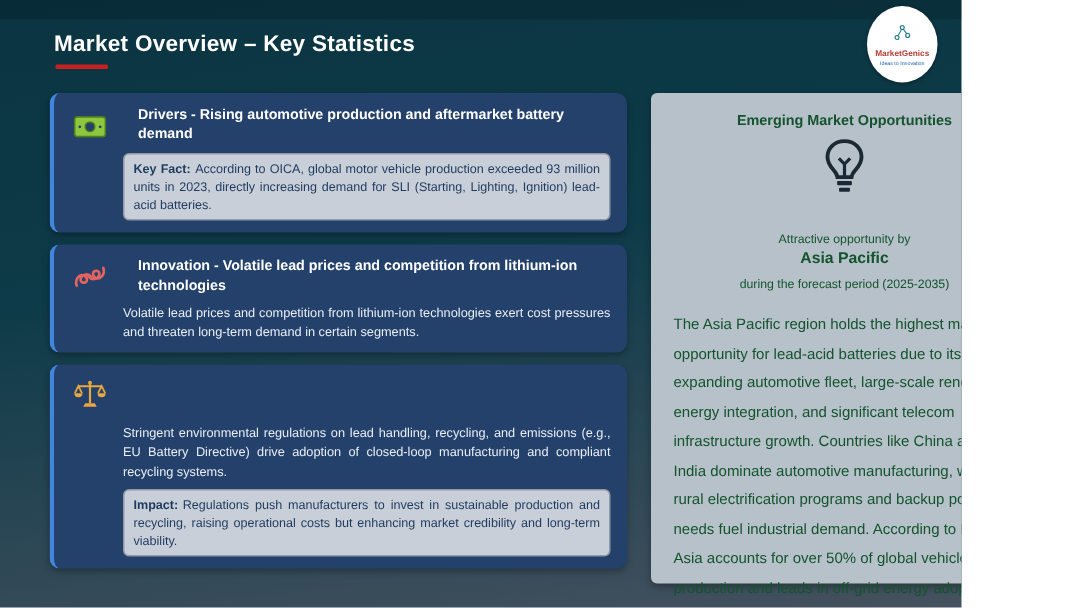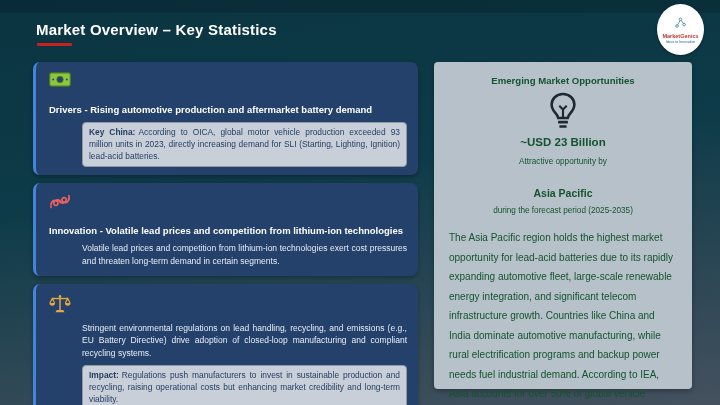--- a/index.html
+++ b/index.html
@@ -1,20 +1,20 @@
 <!DOCTYPE html>
 <html><head>
 <meta charset="utf-8">
 <style>
   * { box-sizing: border-box; }
   html,body { margin:0; padding:0; }
   body { width:720px; height:405px; font-family:"Liberation Sans", sans-serif; }
 
   .slide {
-    position:relative; width:720px; height:405px; overflow:hidden;
+    position:relative; width:641px; height:405px; overflow:hidden;
     background: linear-gradient(172deg, #0a3440 0%, #0e3b49 42%, #45515f 100%);
     text-decoration: underline;
   }
   .slide::before{
     content:""; position:absolute; left:0; top:0; width:720px; height:13px;
     background:rgba(0,10,16,0.18); pointer-events:none;
   }
 
   
   .page-title {
@@ -36,21 +36,21 @@
 
   
   .cards {
     position:absolute; left:33px; top:62px; width:385px;
     display:flex; flex-direction:column; gap:8px;
   }
   .card {
     background:#23416b; border-left:3px solid #4285dd; border-radius:7px;
     padding:9px 11px 8px 13px; box-shadow:0 2px 4px rgba(0,0,0,.28);
   }
-  .card-head { display:flex; gap:11px; align-items:flex-start;flex-direction:column; }
+  .card-head { display:flex; gap:21px; align-items:flex-end; }
   .card-icon { flex:0 0 22px; width:22px; padding-top:1px; }
   .card-title { margin:0; font-size:9.5px; line-height:1.35; color:#ffffff; font-weight:bold; }
   .card-body {
     margin:4px 0 0 33px; font-size:8.5px; line-height:1.5;
     color:#e9eef6; text-align:justify;
   }
   .callout {
     margin:5px 0 0 33px; background:#c9cfd8; border:1px solid #8f9aa9; border-radius:4px;
     padding:3px 6px 4px; font-size:8.4px; line-height:1.45; color:#1e3a5f; text-align:justify;
   }
@@ -58,22 +58,22 @@
 
   
   .panel {
     position:absolute; left:434px; top:62px; width:258px; height:327px;
     background:#b6c1c9; border-radius:4px; padding:10px 15px;
     text-align:center; color:#14532d; box-shadow:0 2px 5px rgba(0,0,0,.3);
   }
   .panel-title { margin:3px 0 5px; font-size:9.6px; font-weight:bold; }
   .bulb-wrap { margin:3px auto 0; height:40px; }
   .panel-value { font-size:11.5px; font-weight:bold; margin-top:5px; }
-  .panel-lead { font-size:8.2px; margin-top:9px; }
-  .panel-region { font-size:10.5px; font-weight:bold; margin-top:21px;text-align:center; }
+  .panel-lead { font-size:8.2px; margin-top:24px; }
+  .panel-region { font-size:10.5px; font-weight:bold; margin-top:2px;text-align:center; }
   .panel-period { font-size:8.2px; margin-top:7px; }
   .panel-body { font-size:10px; line-height:1.95; margin:13px 0 0; text-align:left; }
 </style>
 </head>
 <body>
 
 <div class="slide">
 
   <h1 class="page-title">Market Overview – Key Statistics</h1>
   <div class="title-underline"></div>
@@ -100,21 +100,21 @@
           <svg width="22" height="15" viewBox="0 0 24 16">
             <rect x="0.8" y="0.8" width="22.4" height="14.4" rx="2" fill="#8dc63f" stroke="#4e7d1f" stroke-width="1.2"></rect>
             <circle cx="12" cy="8" r="3.5" fill="#23416b"></circle>
             <circle cx="12" cy="8" r="3.5" fill="none" stroke="#4e7d1f" stroke-width="1"></circle>
             <circle cx="4.6" cy="8" r="1" fill="#23416b"></circle>
             <circle cx="19.4" cy="8" r="1" fill="#23416b"></circle>
           </svg>
         </span>
         <h2 class="card-title">Drivers - Rising automotive production and aftermarket battery demand</h2>
       </div>
-      <div class="callout"><b>Key China:</b><span>According to OICA, global motor vehicle production exceeded 93 million units in 2023, directly increasing demand for SLI (Starting, Lighting, Ignition) lead-acid batteries.</span></div>
+      <div class="callout"><b>Key Fact:</b><span>According to OICA, global motor vehicle production exceeded 93 million units in 2023, directly increasing demand for SLI (Starting, Lighting, Ignition) lead-acid batteries.</span></div>
     </article>
 
     <article class="card">
       <div class="card-head">
         <span class="card-icon">
           <svg width="22" height="17" viewBox="0 0 26 20">
             <path d="M2.5 17 C1 12 4.5 7.5 8.2 9 C12 10.5 11 15.2 7.6 14.6 C4.2 14 5.2 9 9.6 8.2 C11.6 7.8 13 8.8 14 10.2" fill="none" stroke="#e2635f" stroke-width="2.1" stroke-linecap="round"></path>
             <path d="M23.5 3 C25 8 21.5 12.5 17.8 11 C14 9.5 15 4.8 18.4 5.4 C21.8 6 20.8 11 16.4 11.8 C14.4 12.2 13 11.2 12 9.8" fill="none" stroke="#e2635f" stroke-width="2.1" stroke-linecap="round"></path>
           </svg>
         </span>
@@ -148,20 +148,19 @@
     <h2 class="panel-title">Emerging Market Opportunities</h2>
     <div class="bulb-wrap">
       <svg width="30" height="40" viewBox="0 0 28 36">
         <path d="M14 2.2 C7.6 2.2 3.4 6.8 3.4 12 C3.4 15.6 5.2 18 7.2 20.2 C8.6 21.8 9.4 23 9.6 24.6 L18.4 24.6 C18.6 23 19.4 21.8 20.8 20.2 C22.8 18 24.6 15.6 24.6 12 C24.6 6.8 20.4 2.2 14 2.2 Z" fill="none" stroke="#1c2833" stroke-width="2.4"></path>
         <path d="M10.5 13 L14 16.5 L17.5 13" fill="none" stroke="#1c2833" stroke-width="2"></path>
         <line x1="14" y1="16.5" x2="14" y2="24.6" stroke="#1c2833" stroke-width="2"></line>
         <rect x="9.4" y="27" width="9.2" height="2.7" rx="0.6" fill="#1c2833"></rect>
         <rect x="10.6" y="31.2" width="6.8" height="2.5" rx="0.6" fill="#1c2833"></rect>
       </svg>
     </div>
-    <div class="panel-value">~USD 23 Billion</div>
     <div class="panel-lead">Attractive opportunity by</div>
     <div class="panel-region">Asia Pacific</div>
     <div class="panel-period">during the forecast period (2025-2035)</div>
     <p class="panel-body">The Asia Pacific region holds the highest market opportunity for lead-acid batteries due to its rapidly expanding automotive fleet, large-scale renewable energy integration, and significant telecom infrastructure growth. Countries like China and India dominate automotive manufacturing, while rural electrification programs and backup power needs fuel industrial demand. According to IEA, Asia accounts for over 50% of global vehicle production and leads in off-grid energy adoption, creating strong demand for both SLI and deep-cycle lead-acid batteries.</p>
   </aside>
 
 </div>
 
 </body></html>

